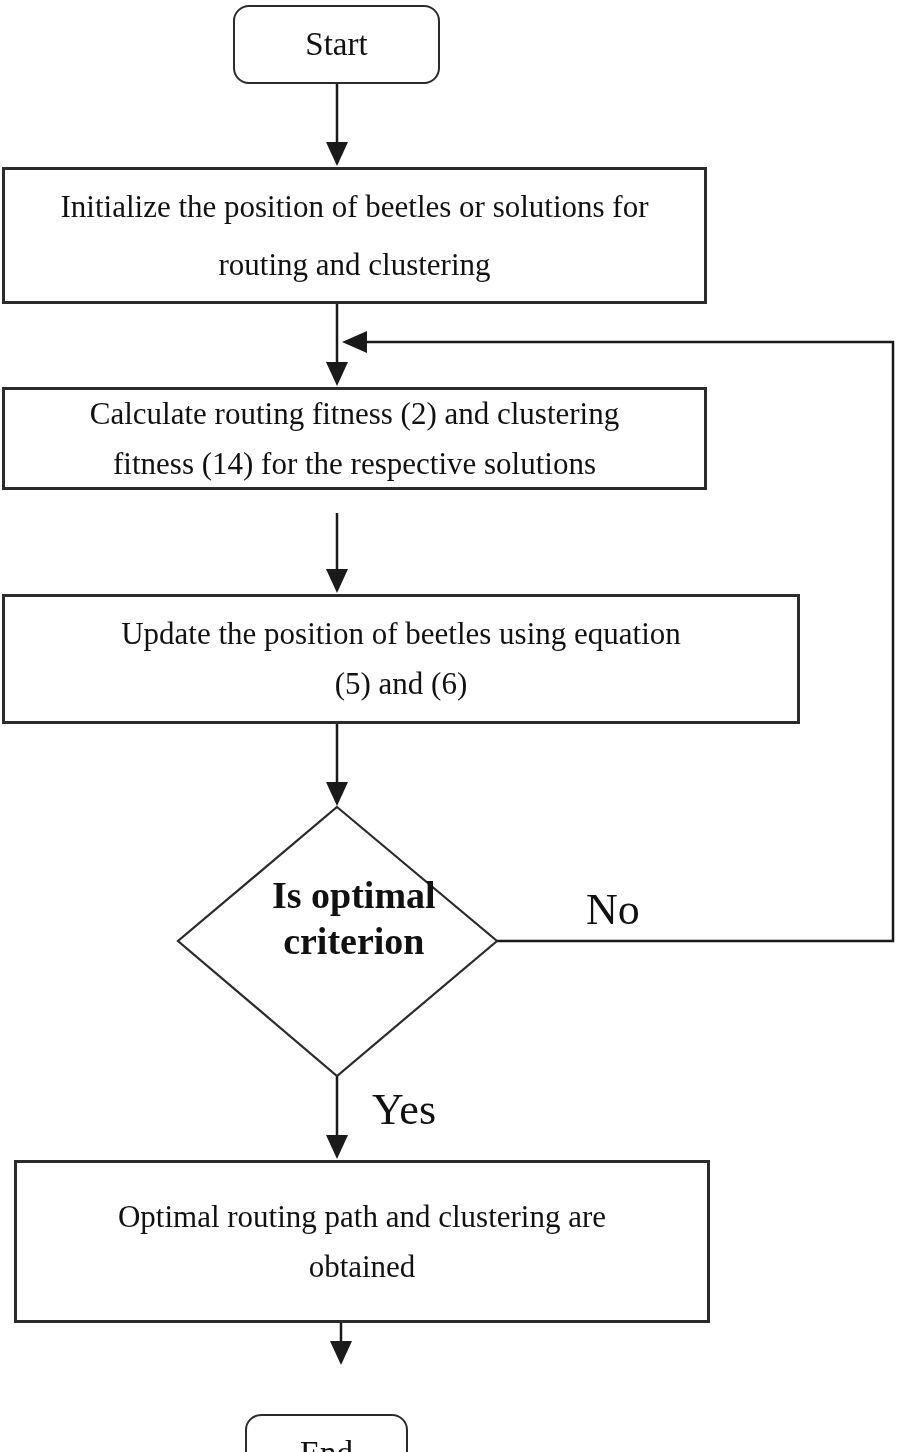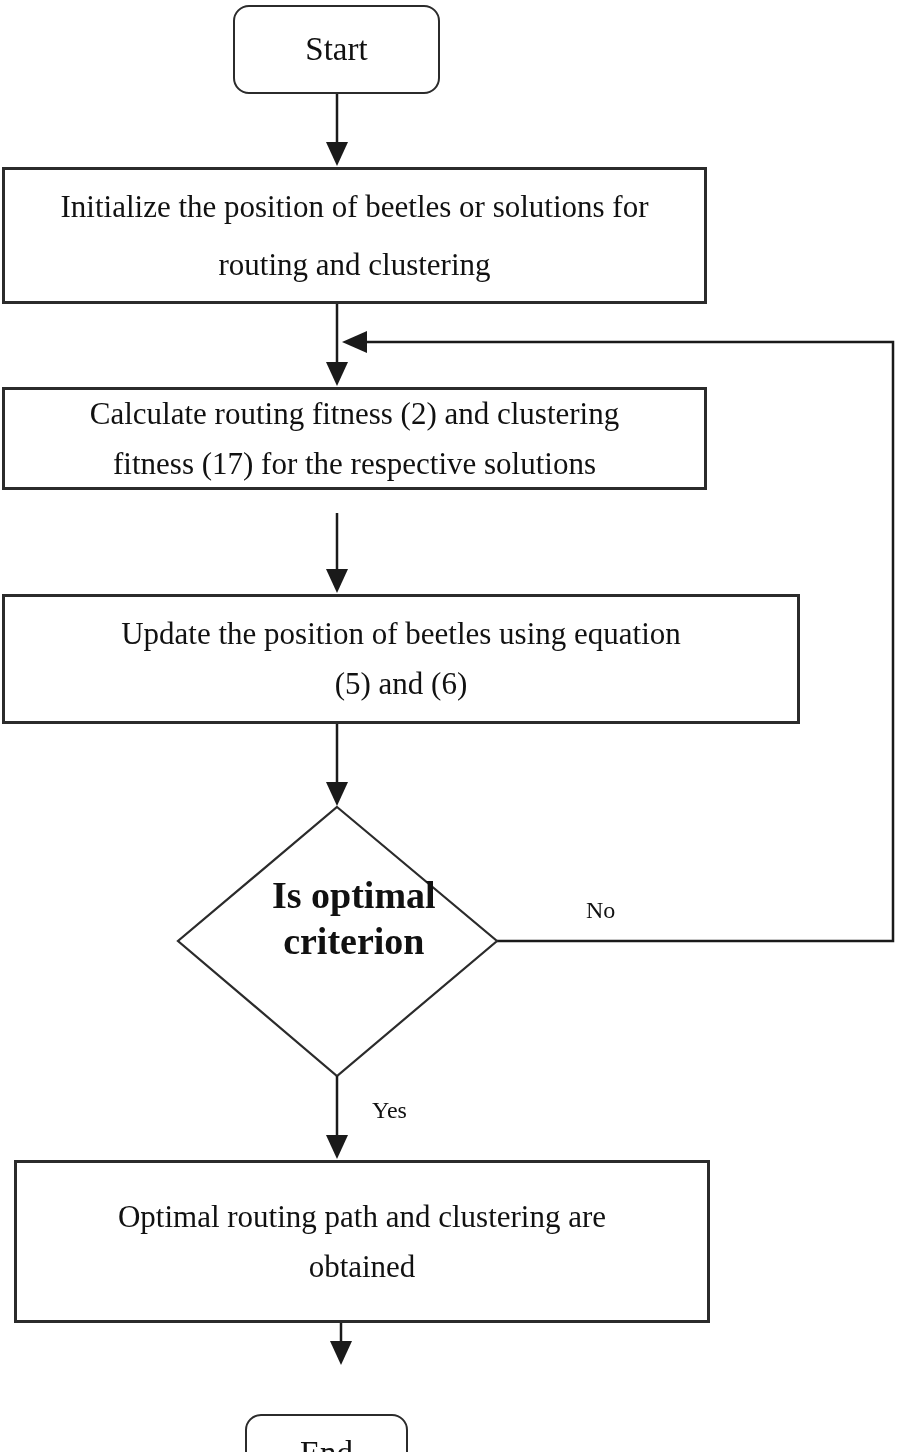--- a/index.html
+++ b/index.html
@@ -41,21 +41,21 @@
   .decision-text {
     position: absolute;
     font-size: 38px;
     line-height: 46px;
     text-align: center;
     background: transparent;
     font-weight: bold;
   }
   .edge-label {
     position: absolute;
-    font-size: 24px;
+    font-size: 44px;
     line-height: 36px;
     background: transparent;
   }
 </style>
 </head>
 <body>
 
 <div class="canvas">
 
   <svg class="connectors" viewBox="0 0 900 1452" xmlns="http://www.w3.org/2000/svg">
@@ -91,32 +91,32 @@
       <line x1="337" y1="1076" x2="337" y2="1137" stroke="#1a1a1a" stroke-width="2.5"></line>
       <polygon points="326,1135 348,1135 337,1159" fill="#1a1a1a"></polygon>
     </g>
 
     <g>
       <line x1="341" y1="1291" x2="341" y2="1343" stroke="#1a1a1a" stroke-width="2.5"></line>
       <polygon points="330,1341 352,1341 341,1365" fill="#1a1a1a"></polygon>
     </g>
   </svg>
 
-  <div class="node terminator" style="left:233px; top:5px; width:207px; height:89px;">
+  <div class="node terminator" style="left:233px; top:5px; width:207px; height:79px;">
     <span>Start</span>
   </div>
 
   <div class="node process" style="left:2px; top:167px; width:705px; height:137px;gap:8px;">
     <span class="tline">Initialize the position of beetles or solutions for</span>
     <span class="tline">routing and clustering</span>
   </div>
 
   <div class="node process" style="left:2px; top:387px; width:705px; height:103px;">
     <span class="tline">Calculate routing fitness (2) and clustering</span>
-    <span class="tline">fitness (17) for the respective solutions</span>
+    <span class="tline">fitness (14) for the respective solutions</span>
   </div>
 
   <div class="node process" style="left:2px; top:594px; width:798px; height:130px;">
     <span class="tline">Update the position of beetles using equation</span>
     <span class="tline">(5) and (6)</span>
   </div>
 
   <div class="decision-text" style="left:272px; top:872px;">
     <span class="tline">Is optimal</span>
     <span class="tline">criterion</span>

